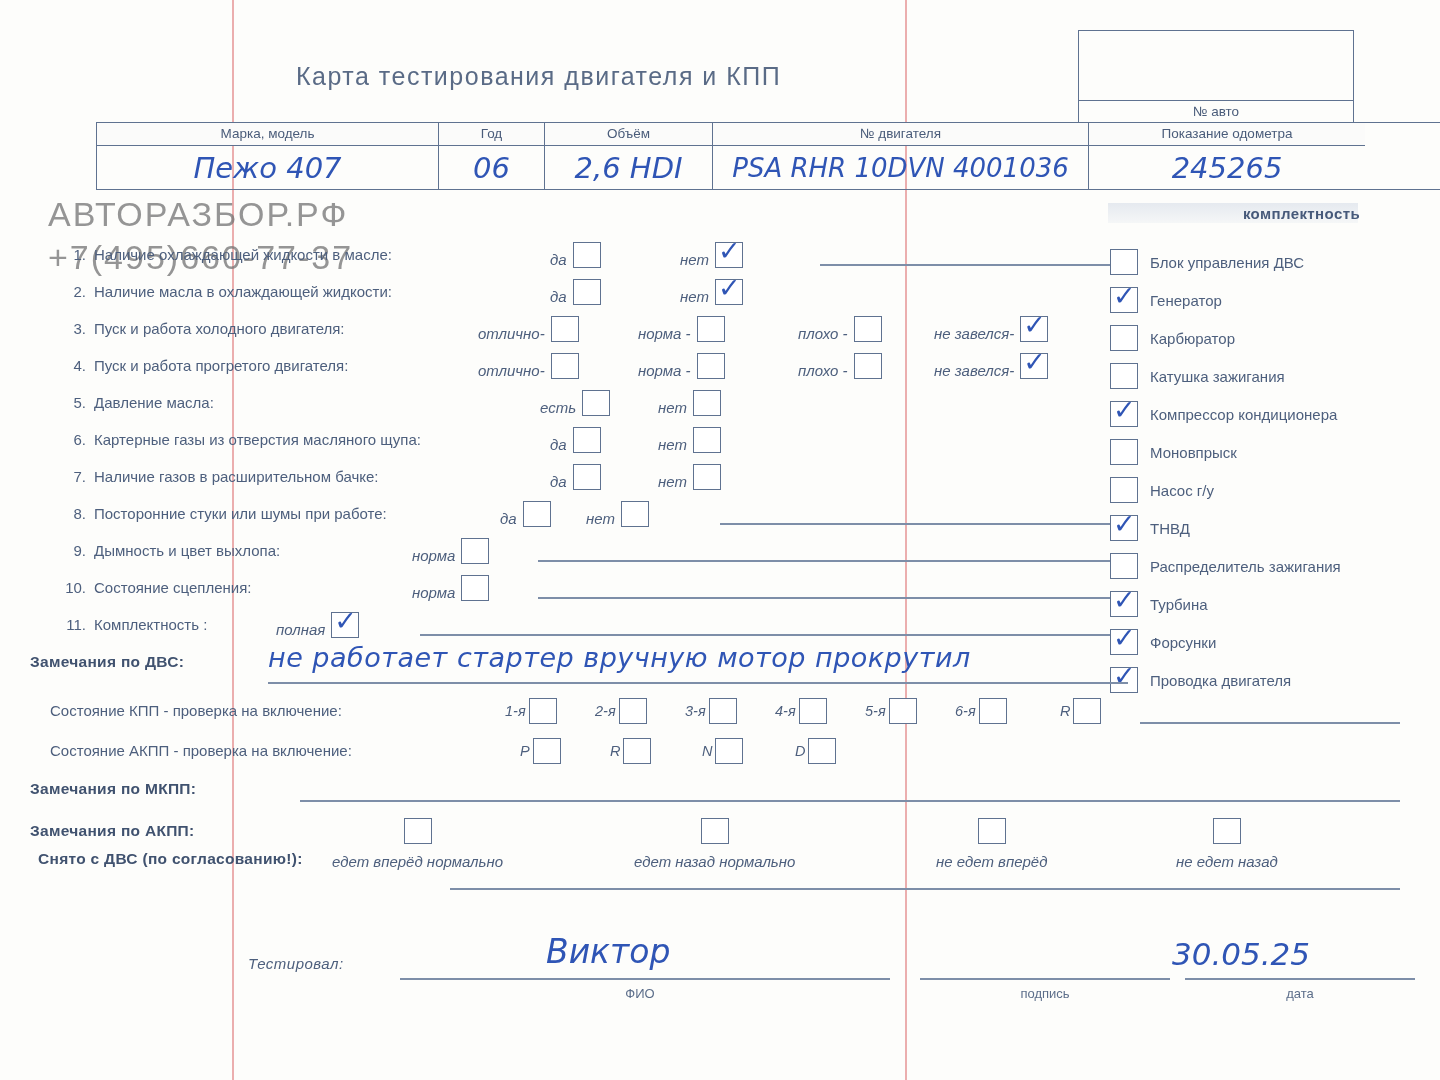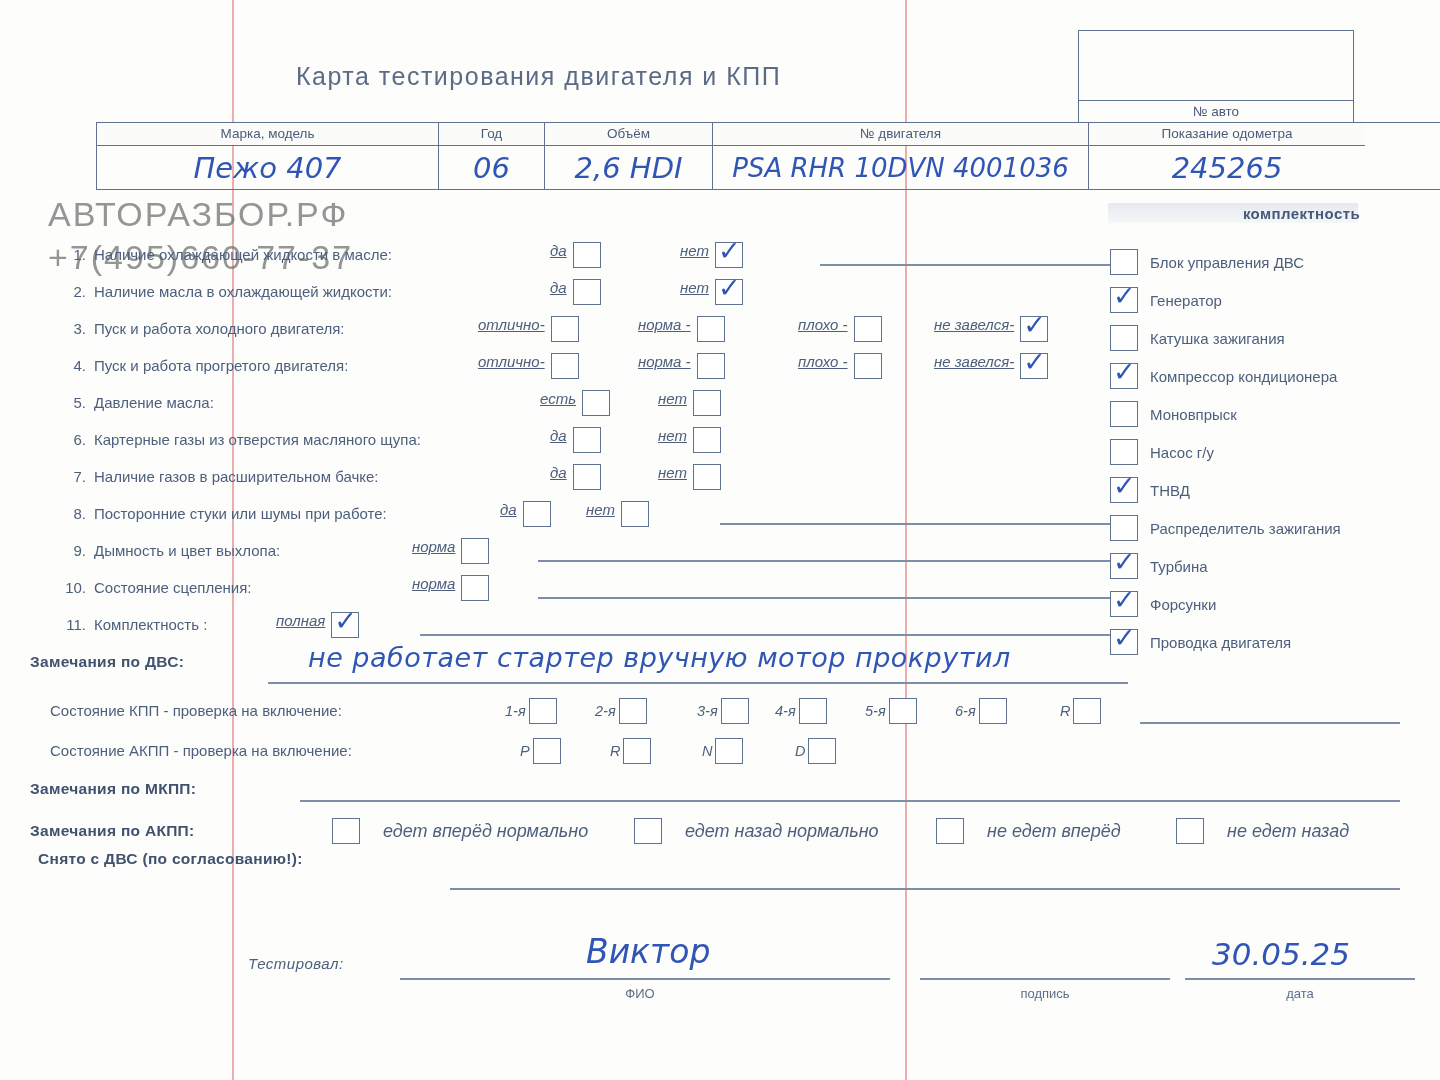--- a/index.html
+++ b/index.html
@@ -143,23 +143,22 @@
   }
   .row .txt {
     position: absolute;
     left: 34px;
     top: 6px;
   }
   .opt {
     position: absolute;
     top: 2px;
     display: flex;
-    align-items: flex-start;
+    align-items: flex-end;
     gap: 6px;
-    text-decoration: underline;
   }
   .opt .olbl {
     font-style: italic;
     font-size: 15px;
     color: #4d5f7d;
   }
   .box {
     width: 28px;
     height: 26px;
     border: 1.7px solid #5f7290;
@@ -223,21 +222,20 @@
     color: #40526f;
     letter-spacing: .3px;
     white-space: nowrap;
   }
   .hand {
     position: absolute;
     color: #2f55b5;
     font-family: "DejaVu Sans", sans-serif;
     font-style: italic;
     white-space: nowrap;
-    margin-left: 40px;
   }
   .hw-remark {
     font-size: 27px;
     letter-spacing: .5px;
   }
 
   
   .kpp-row {
     position: absolute;
     font-size: 15px;
@@ -250,25 +248,26 @@
     align-items: center;
     gap: 3px;
     top: -4px;
   }
   .gear .glbl { font-style: italic; font-size: 14.5px; }
 
   .akpp-opt {
     position: absolute;
     display: flex;
     align-items: center;
-    gap: 23px;
+    gap: 9px;
     font-style: italic;
-    font-size: 18px;
+    font-size: 15px;
     color: #4d5f7d;
     white-space: nowrap;
+    flex-direction: column;
   }
 
   
   .footer-label {
     position: absolute;
     font-size: 15px;
     font-style: italic;
     color: #4d5f7d;
     letter-spacing: .5px;
   }
@@ -489,20 +488,24 @@
     <div class="kitem">
       <span class="box"></span>
       <span>Блок управления ДВС</span>
     </div>
     <div class="kitem">
       <span class="box checked"></span>
       <span>Генератор</span>
     </div>
     <div class="kitem">
       <span class="box"></span>
+      <span>Карбюратор</span>
+    </div>
+    <div class="kitem">
+      <span class="box"></span>
       <span>Катушка зажигания</span>
     </div>
     <div class="kitem">
       <span class="box checked"></span>
       <span>Компрессор кондиционера</span>
     </div>
     <div class="kitem">
       <span class="box"></span>
       <span>Моновпрыск</span>
     </div>
@@ -539,21 +542,21 @@
   <div class="kpp-row" style="left:50px; top:702px;">
     <span>Состояние КПП - проверка на включение:</span>
     <span class="gear" style="left:455px;">
         <span class="glbl">1-я</span>
         <span class="box"></span>
       </span>
     <span class="gear" style="left:545px;">
         <span class="glbl">2-я</span>
         <span class="box"></span>
       </span>
-    <span class="gear" style="left:635px;margin-left:12px;">
+    <span class="gear" style="left:635px;">
         <span class="glbl">3-я</span>
         <span class="box"></span>
       </span>
     <span class="gear" style="left:725px;">
         <span class="glbl">4-я</span>
         <span class="box"></span>
       </span>
     <span class="gear" style="left:815px;">
         <span class="glbl">5-я</span>
         <span class="box"></span>

